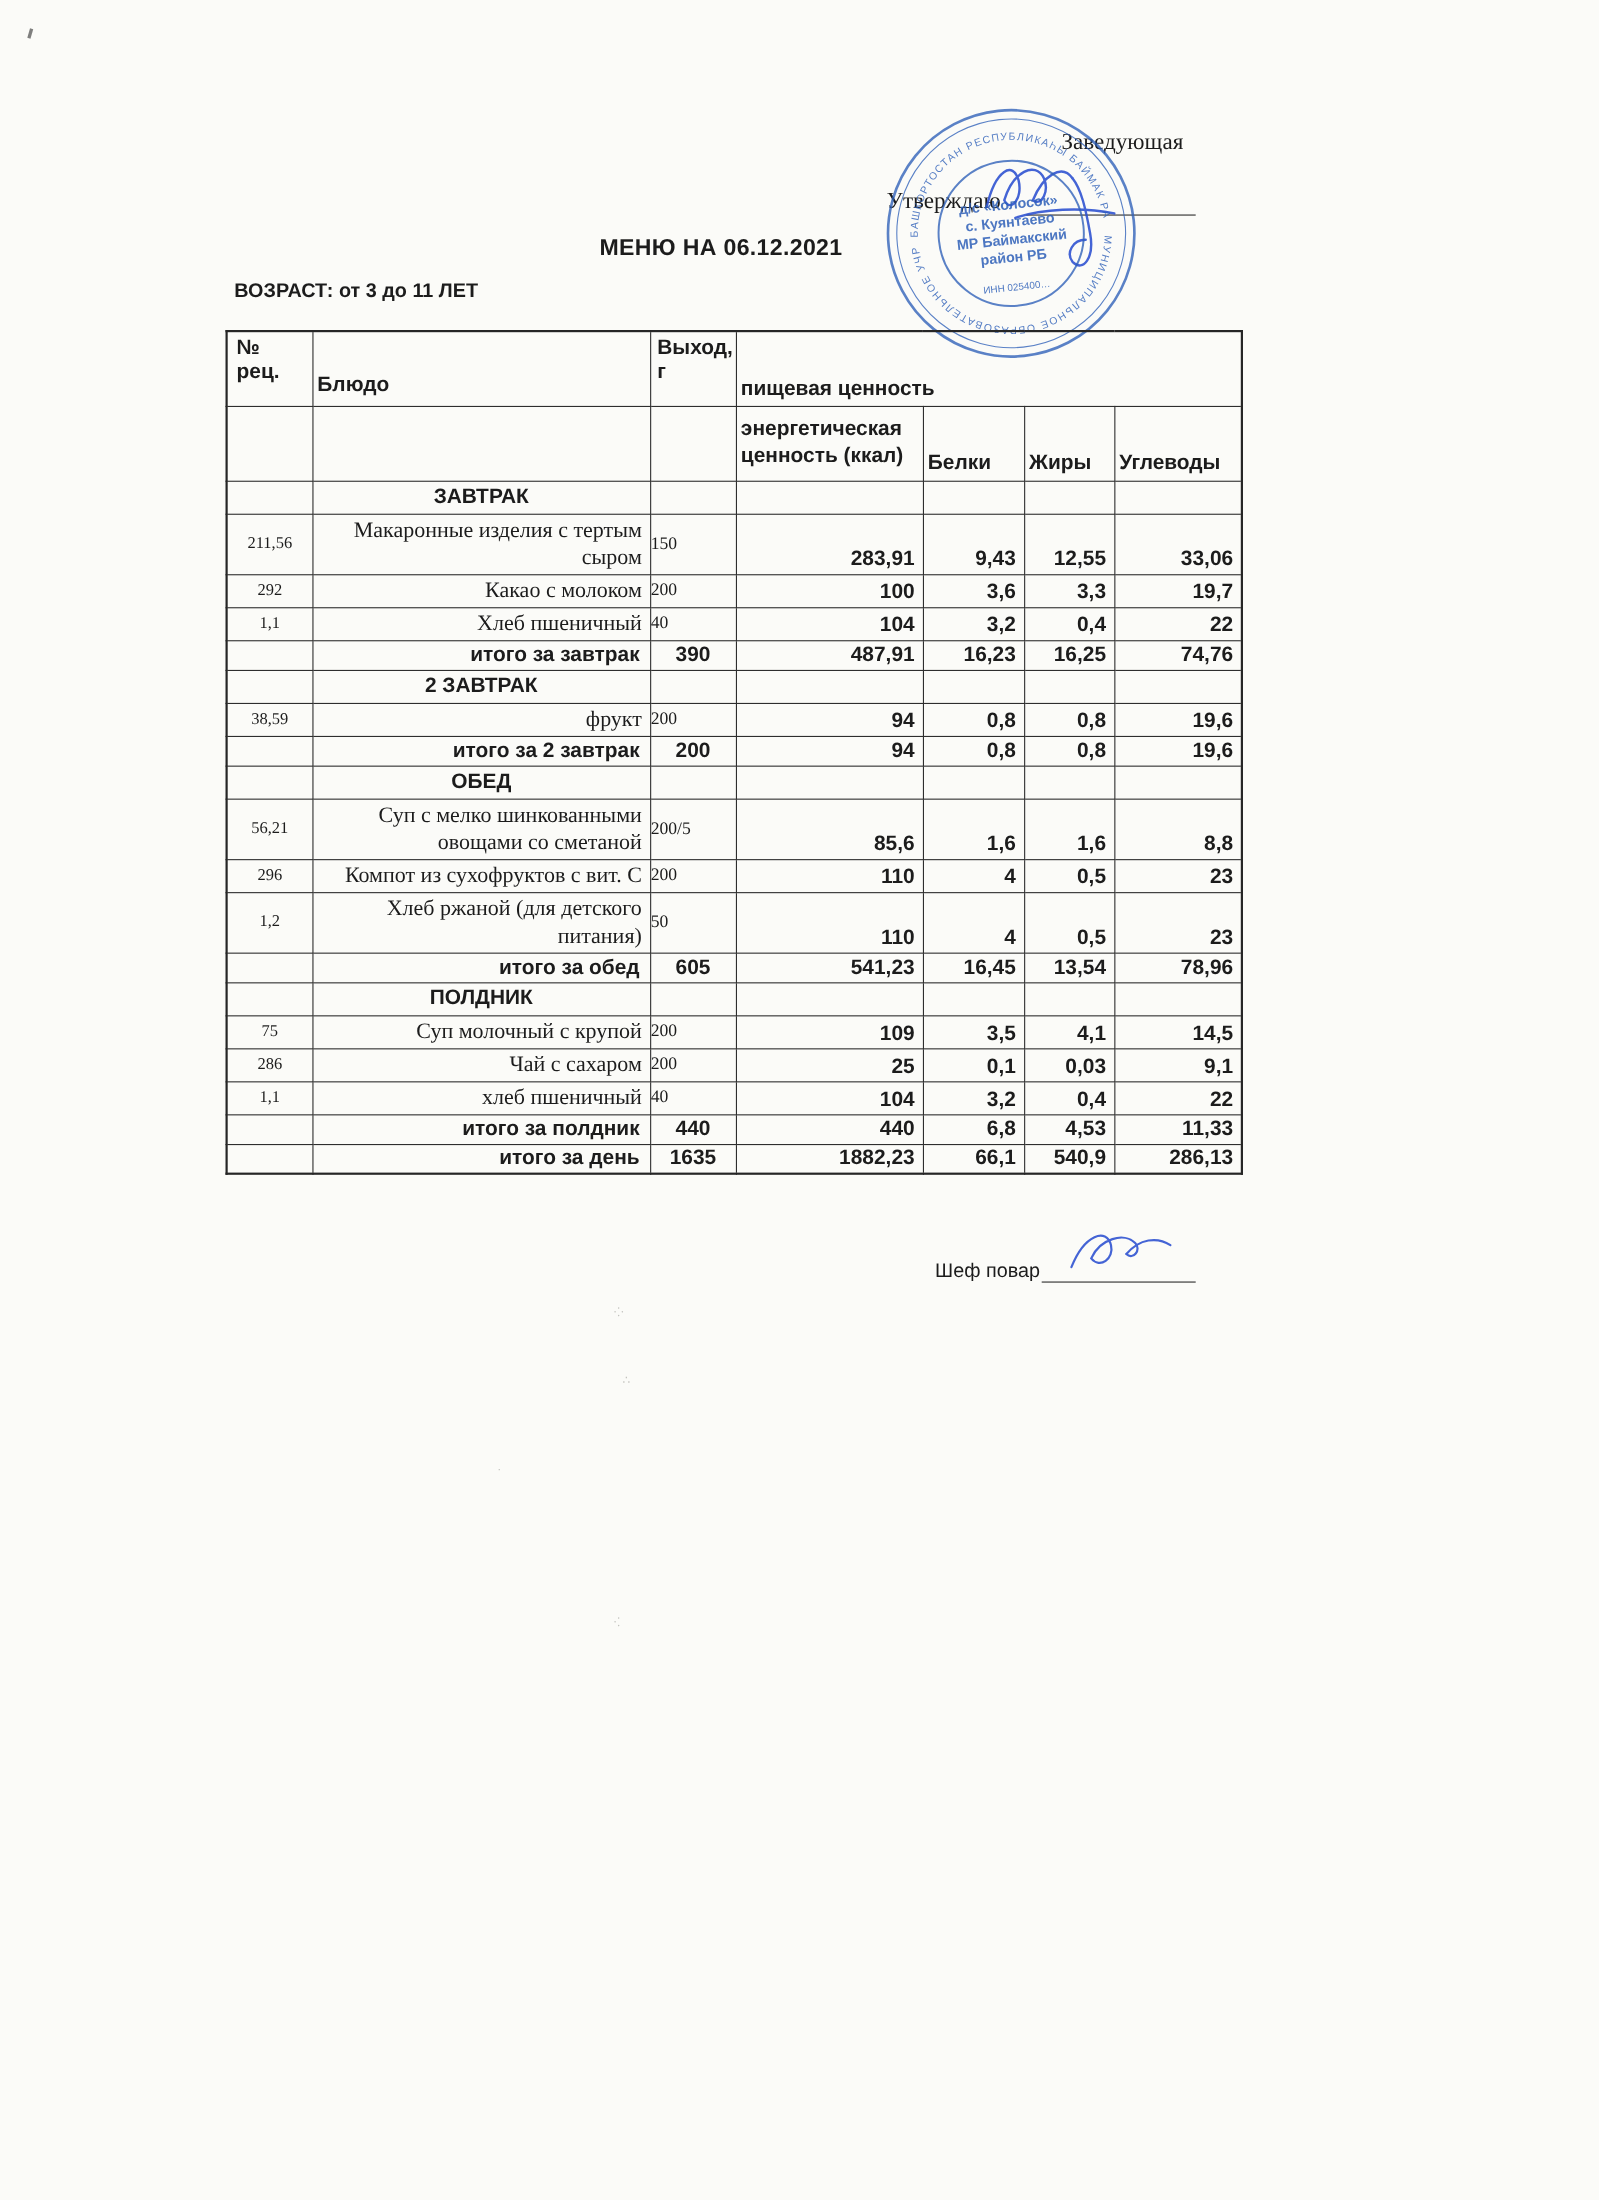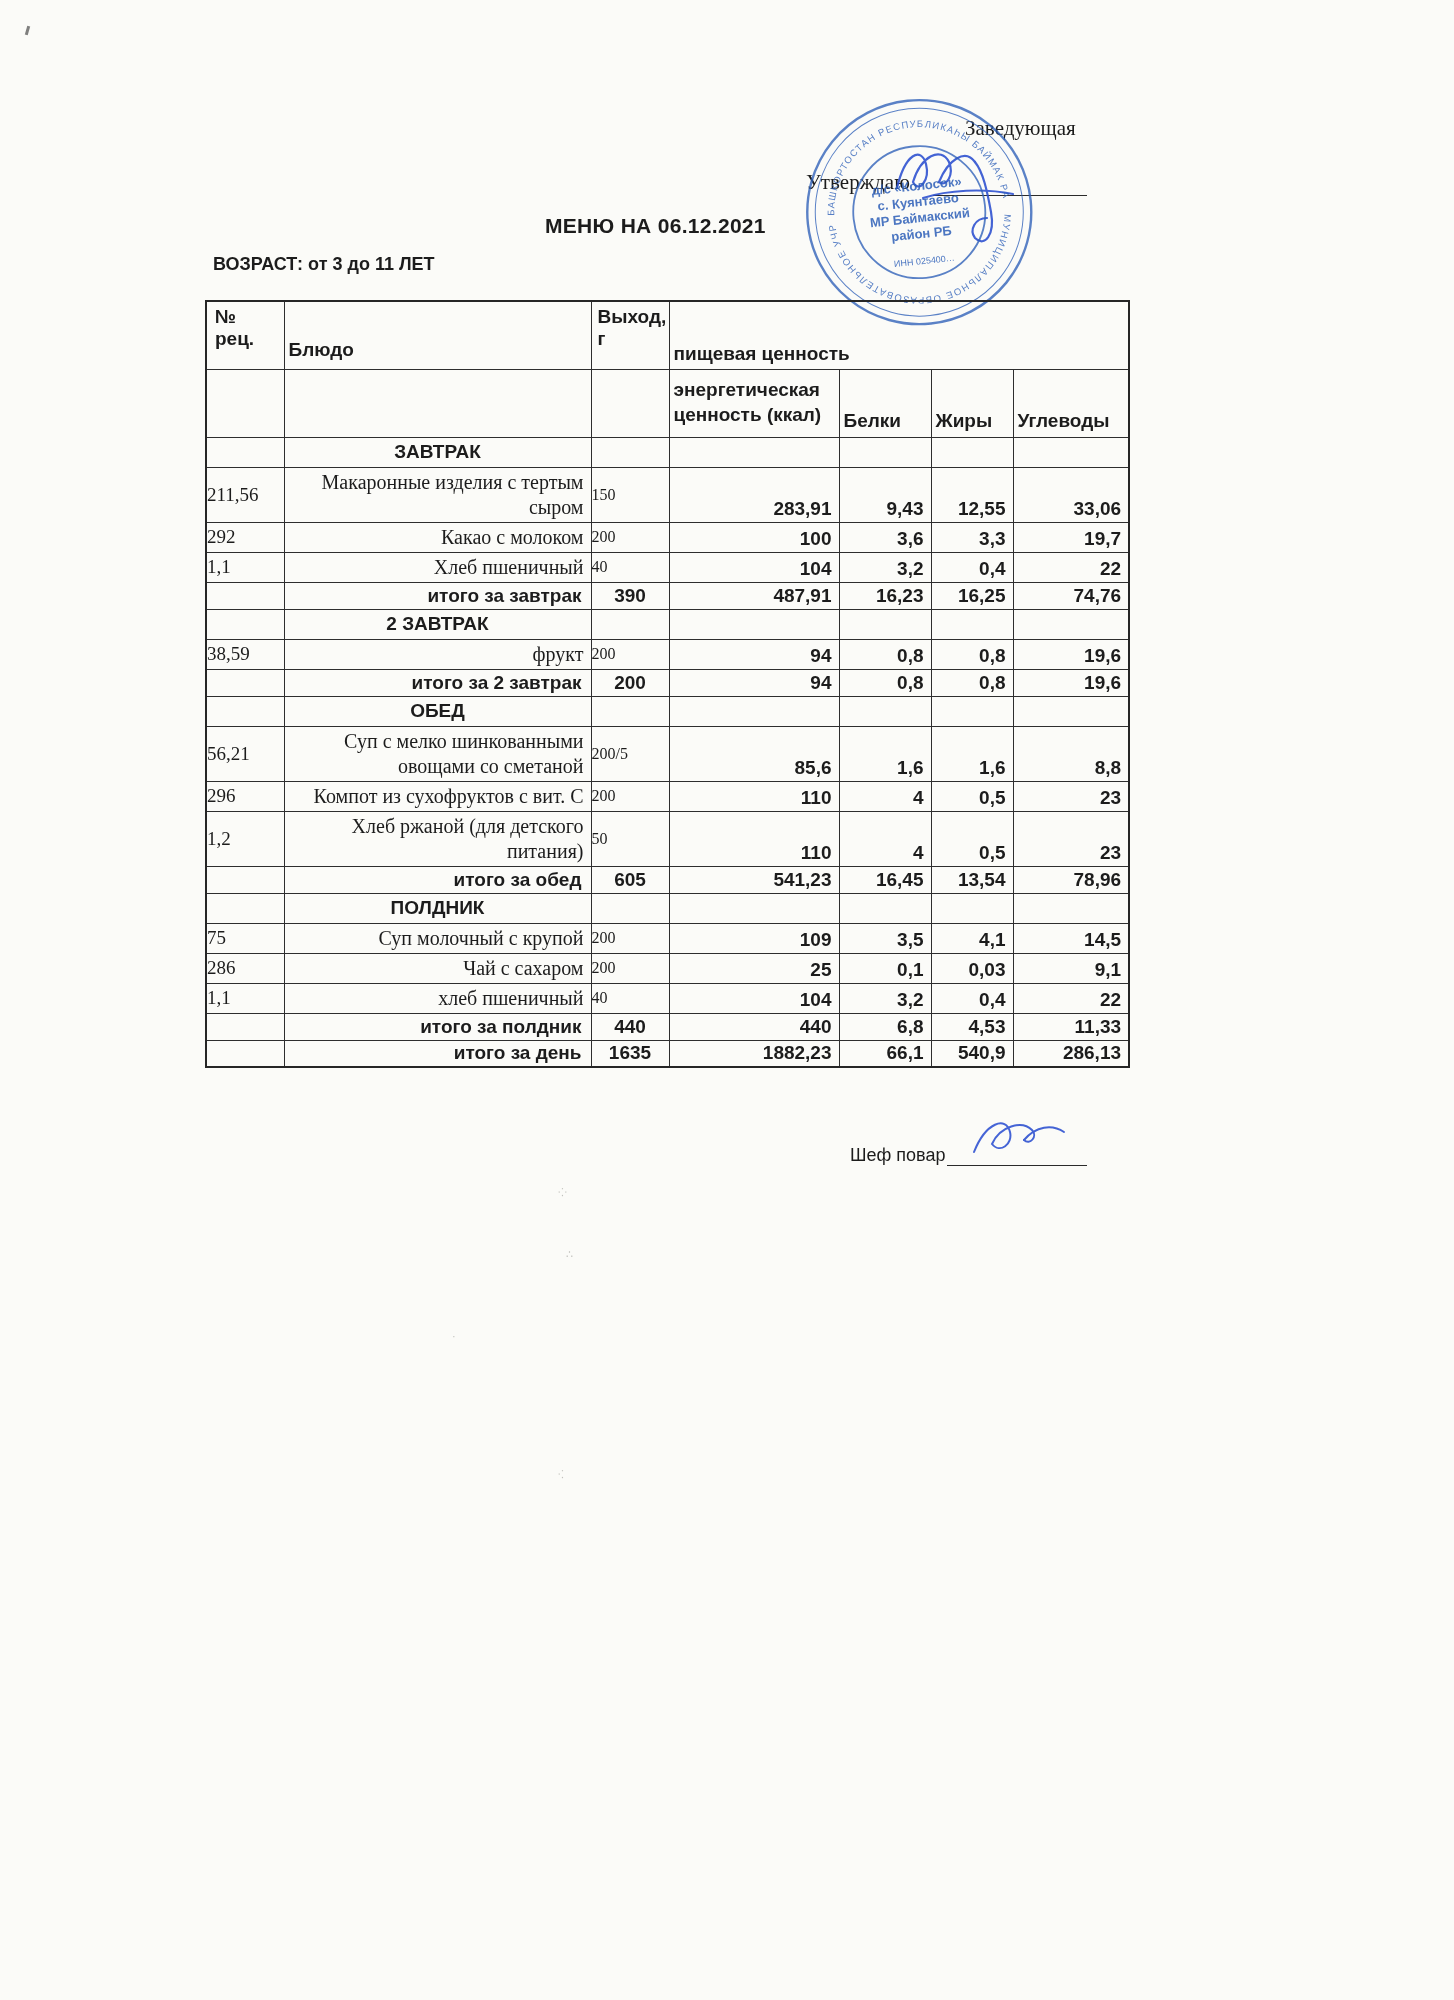--- a/index.html
+++ b/index.html
@@ -31,21 +31,21 @@
   .c-dish-h { vertical-align:bottom; padding-bottom:8px; }
   .c-out-h  { text-align:left; vertical-align:top; white-space:pre-line; padding-left:6px; padding-top:4px; }
   .c-nutr-h { vertical-align:bottom; padding-bottom:4px; }
   .c-energy-h { vertical-align:middle; line-height:1.3; }
   .c-bottom { vertical-align:bottom; padding-bottom:5px;margin-top:24px; }
 
   .row-section td { height:30px; }
   .row-dish td    { height:27px; }
   .row-total td   { height:27px; }
 
-  .c-rec { font-family:"Liberation Serif", serif; font-size:19px; text-align:left; vertical-align:middle; }
+  .c-rec { font-family:"Liberation Serif", serif; font-size:15px; text-align:center; vertical-align:middle; }
   .c-dish { font-family:"Liberation Serif", serif; font-size:20px; text-align:right; vertical-align:top; padding:2px 7px; line-height:1.25; }
   .c-out { font-family:"Liberation Serif", serif; font-size:16px; text-align:left; vertical-align:middle; }
   .c-val { font-weight:bold; font-size:19px; text-align:right; vertical-align:bottom; padding:0 7px 2px 0; }
   .section-label { font-family:"Liberation Sans", sans-serif; font-weight:bold; font-size:19px; text-align:center; vertical-align:middle; padding:2px 0; }
   .total-label { font-family:"Liberation Sans", sans-serif; font-weight:bold; font-size:19px; text-align:right; vertical-align:middle; padding-right:9px; }
   .total-out { font-family:"Liberation Sans", sans-serif; font-weight:bold; font-size:19px; text-align:center; vertical-align:middle; }
 
   .chef { left:850px; top:1144px; font-size:18px; display:flex; align-items:flex-end; }
   .chef-line { width:140px; height:22px; border-bottom:1.5px solid #2b2b2b; margin-left:2px; }
 

